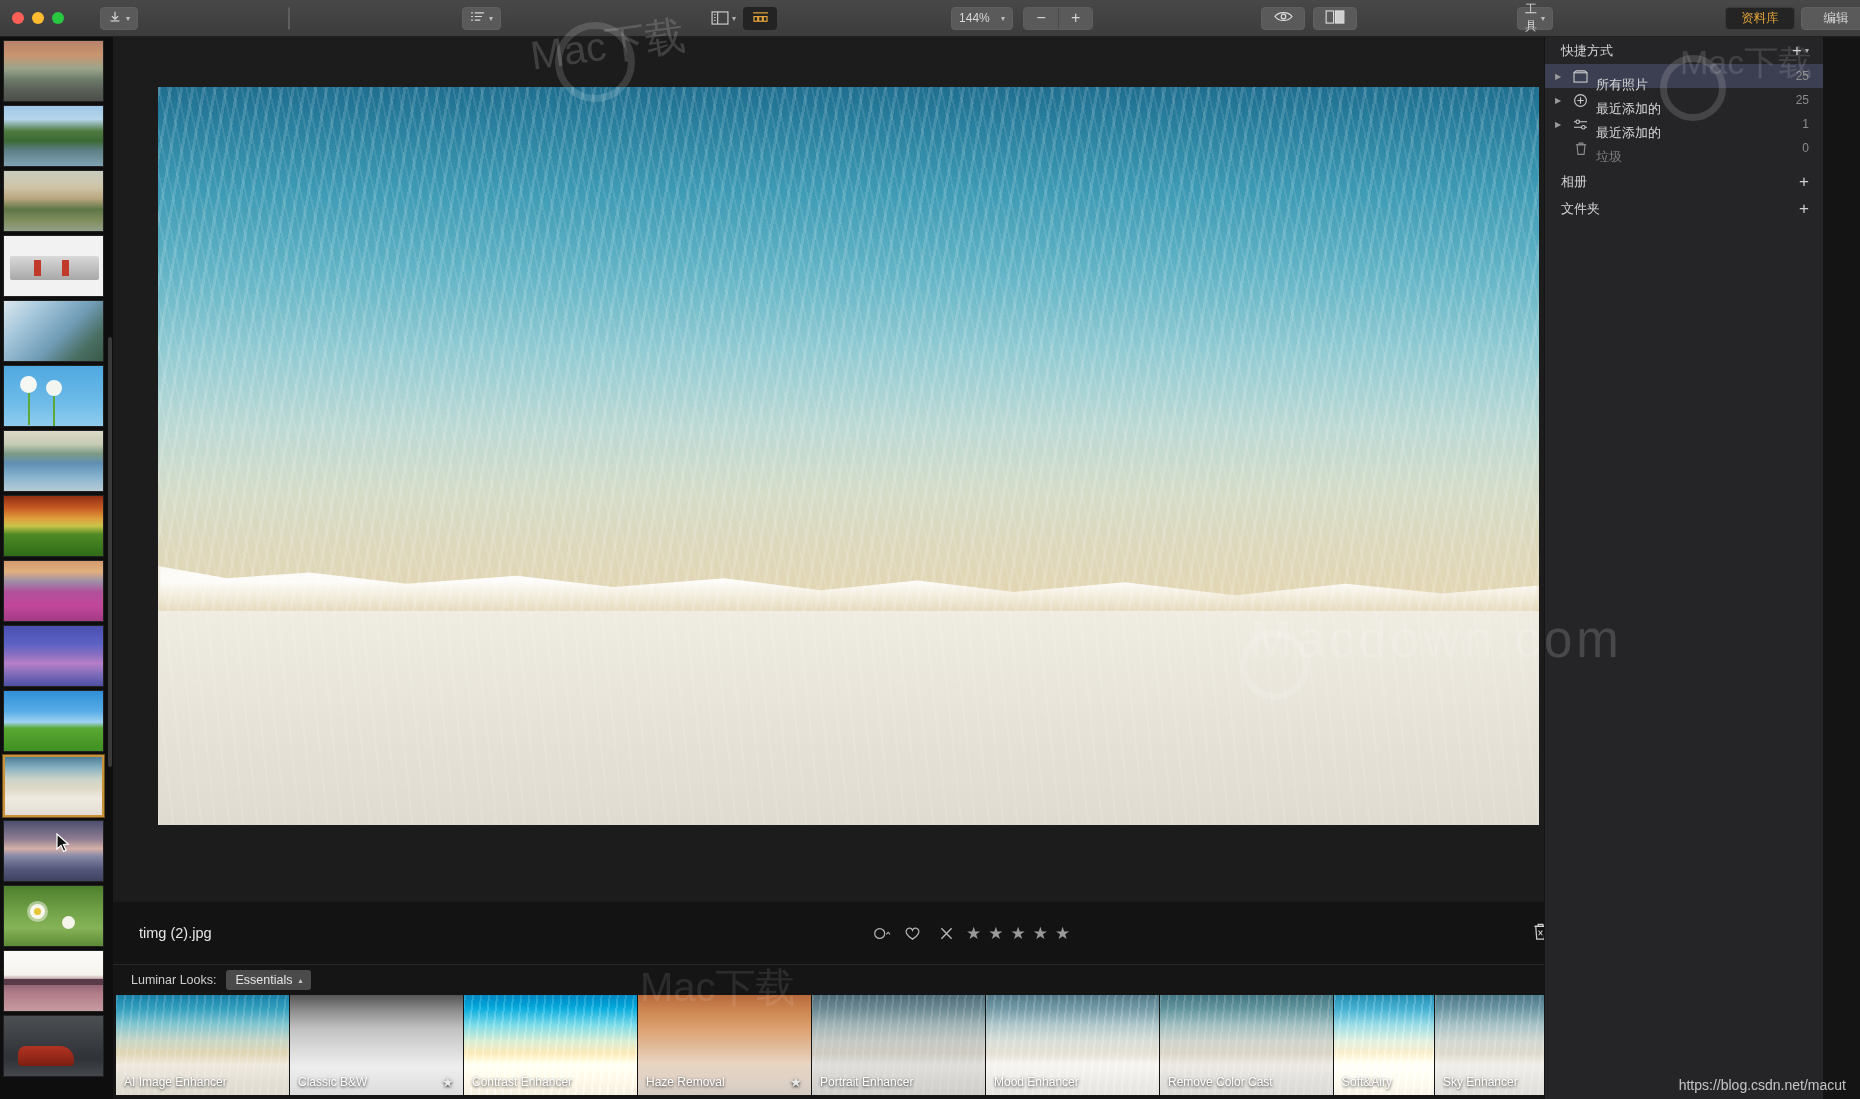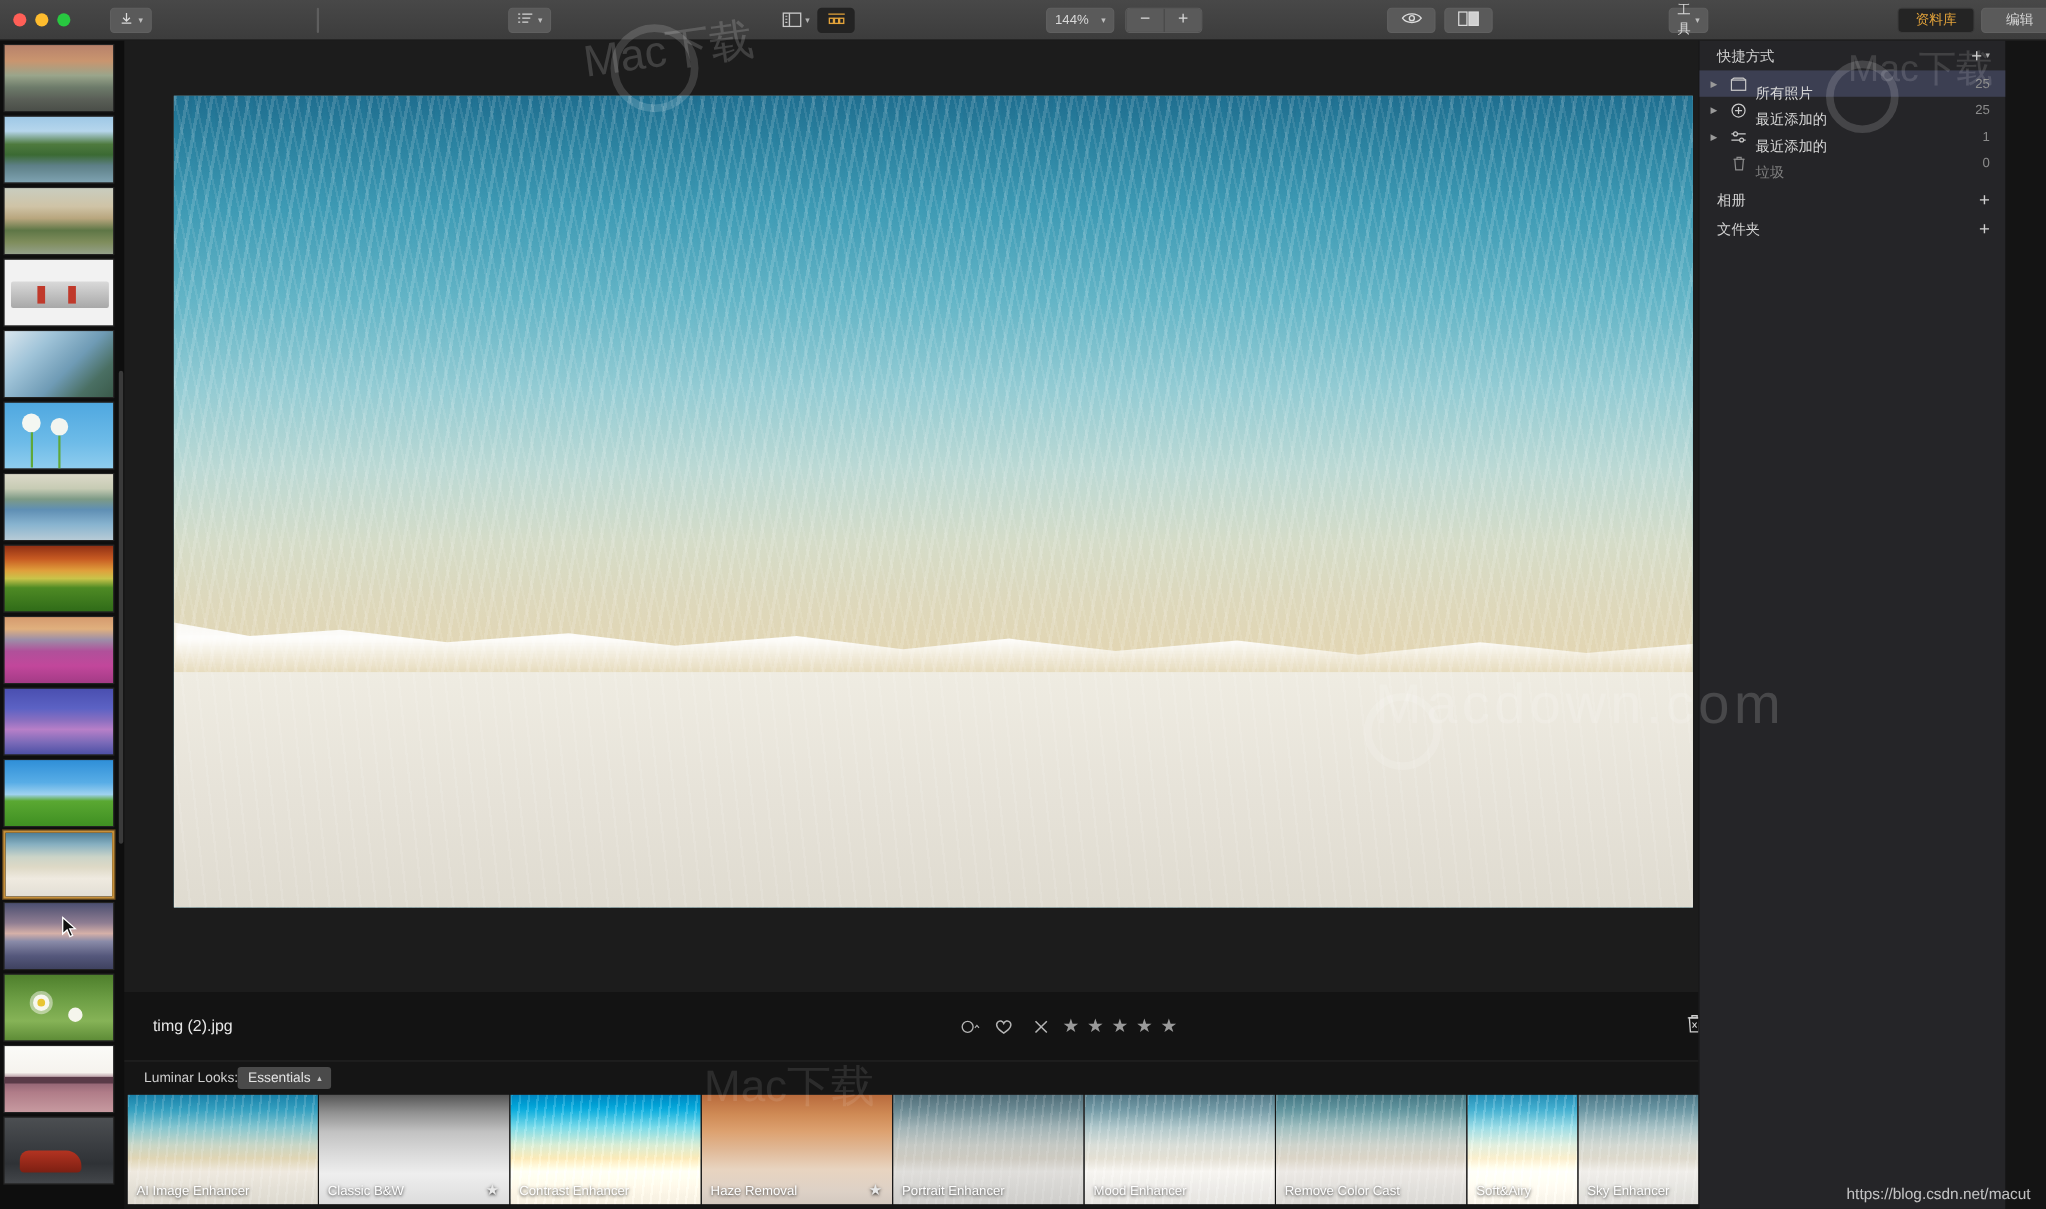--- a/index.html
+++ b/index.html
@@ -129,21 +129,21 @@
   #ratingrow { position: absolute; left: 760px; display: flex; align-items: center; gap: 12px; }
   .rate-icon { color: #b4b4b4; display: flex; align-items: center; }
   .stars { display: flex; gap: 6px; color: #9a9a9a; font-size: 17px; letter-spacing: 1px; }
   #trashbtn { position: absolute; right: 32px; color: #cfcfcf; }
 
   
   #looks {
     position: absolute; left: 113px; top: 964px; width: 1468px; height: 135px;
     background: #151515; border-top: 1px solid #262626;
   }
-  #lookshdr { display: flex; align-items: center; height: 30px; padding-left: 18px; }
+  #lookshdr { display: flex; align-items: center; height: 30px; padding-left: 18px; gap: 10px; }
   #lookslabel { color: #cecece; font-size: 12.5px; }
   #looksel {
     background: #4a4a4a; color: #e4e4e4; font-size: 12.5px; height: 20px;
     padding: 0 9px; border-radius: 3px; display: flex; align-items: center; gap: 6px;
   }
   #lookrow { display: flex; gap: 1px; padding-left: 3px; height: 100px; overflow: hidden; }
   .look {
     position: relative; width: 173px; height: 100px; flex: 0 0 173px; overflow: hidden; background: #333;
   }
   .look .lk-img { position: absolute; inset: 0; }

